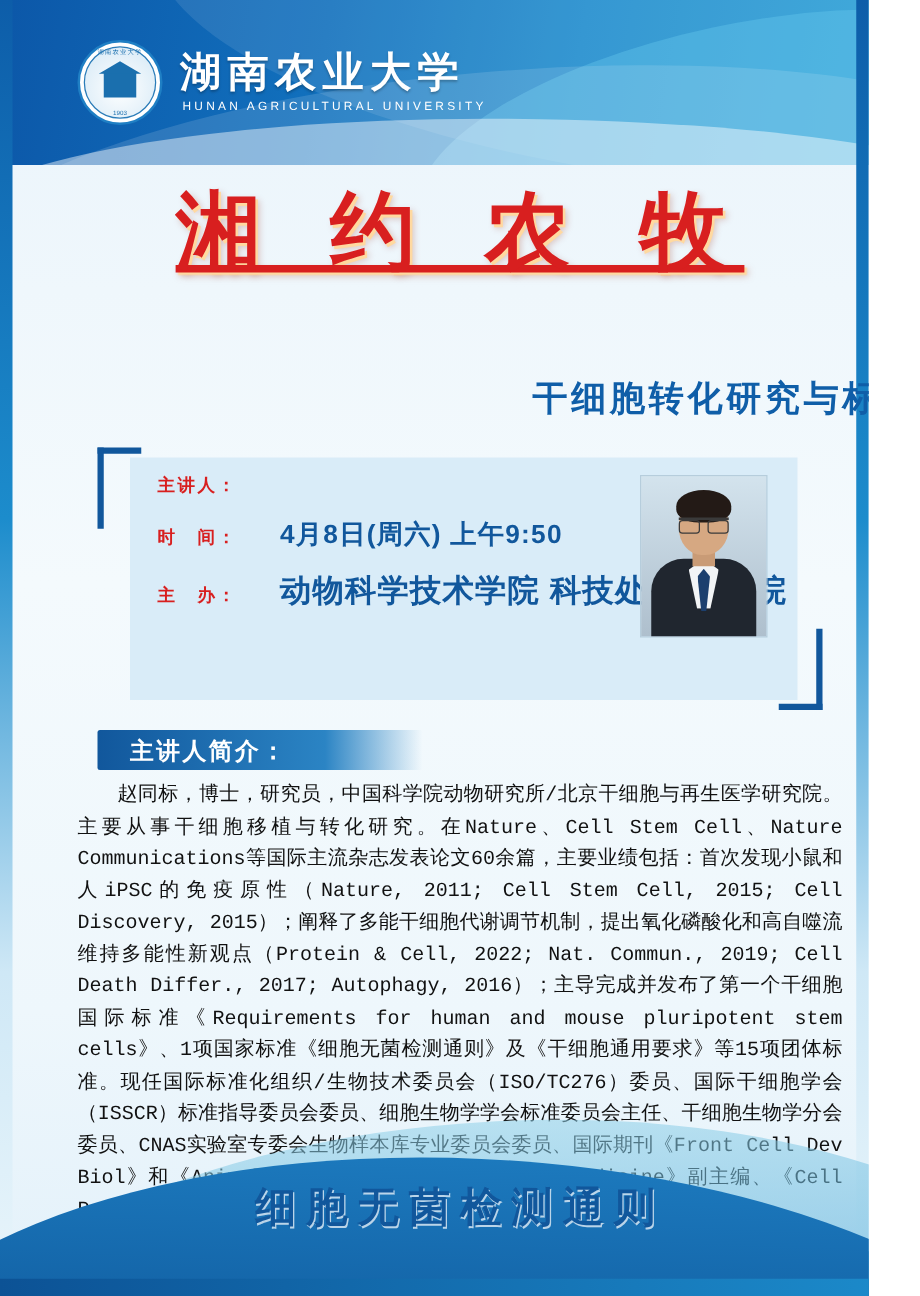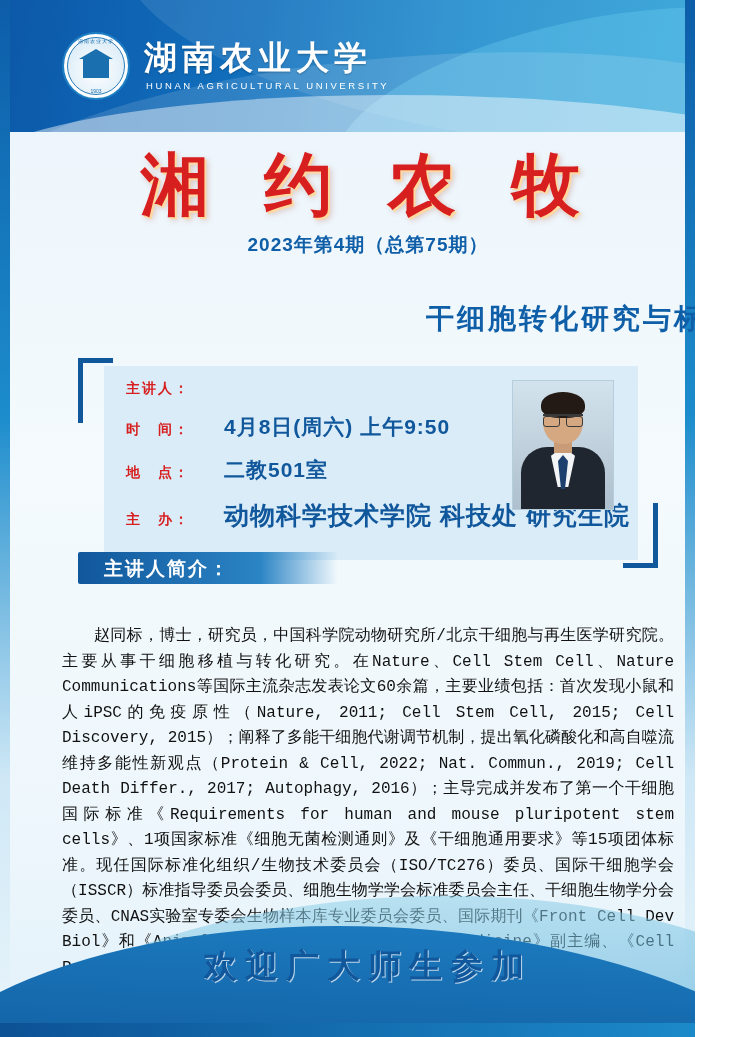--- a/index.html
+++ b/index.html
@@ -148,20 +148,21 @@
     position: absolute;
     left: 0; top: 140px;
     width: 736px;
     text-align: center;
     font-family: "DejaVu Serif", serif;
     font-size: 68px;
     font-weight: bold;
     letter-spacing: 16px;
     color: #d81f1f;
     text-shadow: 2px 2px 0 #ffd9a0, 3px 3px 6px rgba(150,30,0,0.25);
+    text-decoration: underline;
   }
   .issue-line {
     position: absolute;
     left: 0; top: 232px;
     width: 736px;
     text-align: center;
     font-size: 19px;
     font-weight: bold;
     color: #0f5ea8;
     letter-spacing: 1px;
@@ -297,21 +298,21 @@
     position: absolute;
     left: 45px; top: 74px;
     width: 10px; height: 34px;
     background: #1c3f6e;
     clip-path: polygon(50% 0, 100% 18%, 70% 100%, 30% 100%, 0 18%);
   }
 
   
   .bio-head {
     position: absolute;
-    left: 78px; top: 552px;
+    left: 78px; top: 584px;
     width: 580px;
     height: 32px;
   }
   .bio-head-bar {
     position: absolute;
     left: 0; top: 0;
     width: 260px; height: 32px;
     background: linear-gradient(90deg,#11579c 0%, #2b84c4 70%, rgba(43,132,196,0) 100%);
     border-radius: 2px;
   }
@@ -411,39 +412,34 @@
         <div class="logo-year">1903</div>
       </div>
     </div>
     <div class="logo-text">
       <div class="logo-cn">湖南农业大学</div>
       <div class="logo-en">HUNAN  AGRICULTURAL  UNIVERSITY</div>
     </div>
   </div>
 
   <div class="main-title">湘 约 农 牧</div>
-  <div class="issue-line">2023年第4期（总第75期）</div>
   <div class="subject-title">干细胞转化研究与标准</div>
 
   <div class="info-card">
     <div class="info-bg"></div>
     <div class="bracket-l"></div>
     <div class="bracket-r"></div>
 
     <div class="info-rows">
       <div class="info-row">
         <span class="info-label">主讲人：</span>
       </div>
       <div class="info-row">
         <span class="info-label">时　间：</span>
         <span class="info-value">4月8日(周六) 上午9:50</span>
-      </div>
-      <div class="info-row">
-        <span class="info-label">地　点：</span>
-        <span class="info-value">二教501室</span>
       </div>
       <div class="info-row">
         <span class="info-label">主　办：</span>
         <span class="info-value small">动物科学技术学院 科技处 研究生院</span>
       </div>
     </div>
 
     <div class="portrait">
       <div class="p-bg"></div>
       <div class="p-body"></div>
@@ -462,16 +458,16 @@
   </div>
 
   <div class="bio-body">赵同标，博士，研究员，中国科学院动物研究所/北京干细胞与再生医学研究院。主要从事干细胞移植与转化研究。在Nature、Cell Stem Cell、Nature Communications等国际主流杂志发表论文60余篇，主要业绩包括：首次发现小鼠和人iPSC的免疫原性（Nature, 2011; Cell Stem Cell, 2015; Cell Discovery, 2015）；阐释了多能干细胞代谢调节机制，提出氧化磷酸化和高自噬流维持多能性新观点（Protein &amp; Cell, 2022; Nat. Commun., 2019; Cell Death Differ., 2017; Autophagy, 2016）；主导完成并发布了第一个干细胞国际标准《Requirements for human and mouse pluripotent stem cells》、1项国家标准《细胞无菌检测通则》及《干细胞通用要求》等15项团体标准。现任国际标准化组织/生物技术委员会（ISO/TC276）委员、国际干细胞学会（ISSCR）标准指导委员会委员、细胞生物学学会标准委员会主任、干细胞生物学分会委员、CNAS实验室专委会生物样本库专业委员会委员、国际期刊《Front Cell Dev Biol》和《Animal Models and Experimental Medicine》副主编、《Cell Proliferation》编委等学术职务。</div>
 
   <div class="bottom-band">
     <div class="b-wave1"></div>
     <div class="b-wave3"></div>
     <div class="b-wave2"></div>
   </div>
 
-  <div class="slogan">欢迎广大师生参加</div>
+  <div class="slogan">细胞无菌检测通则</div>
   <div class="bottom-strip"></div>
 
 </div>
 
 </body></html>

